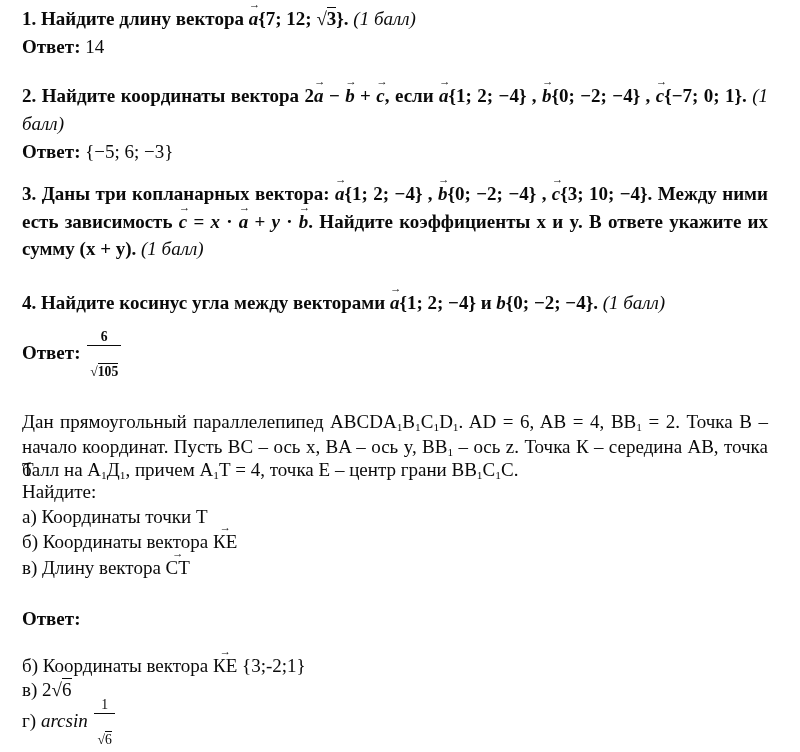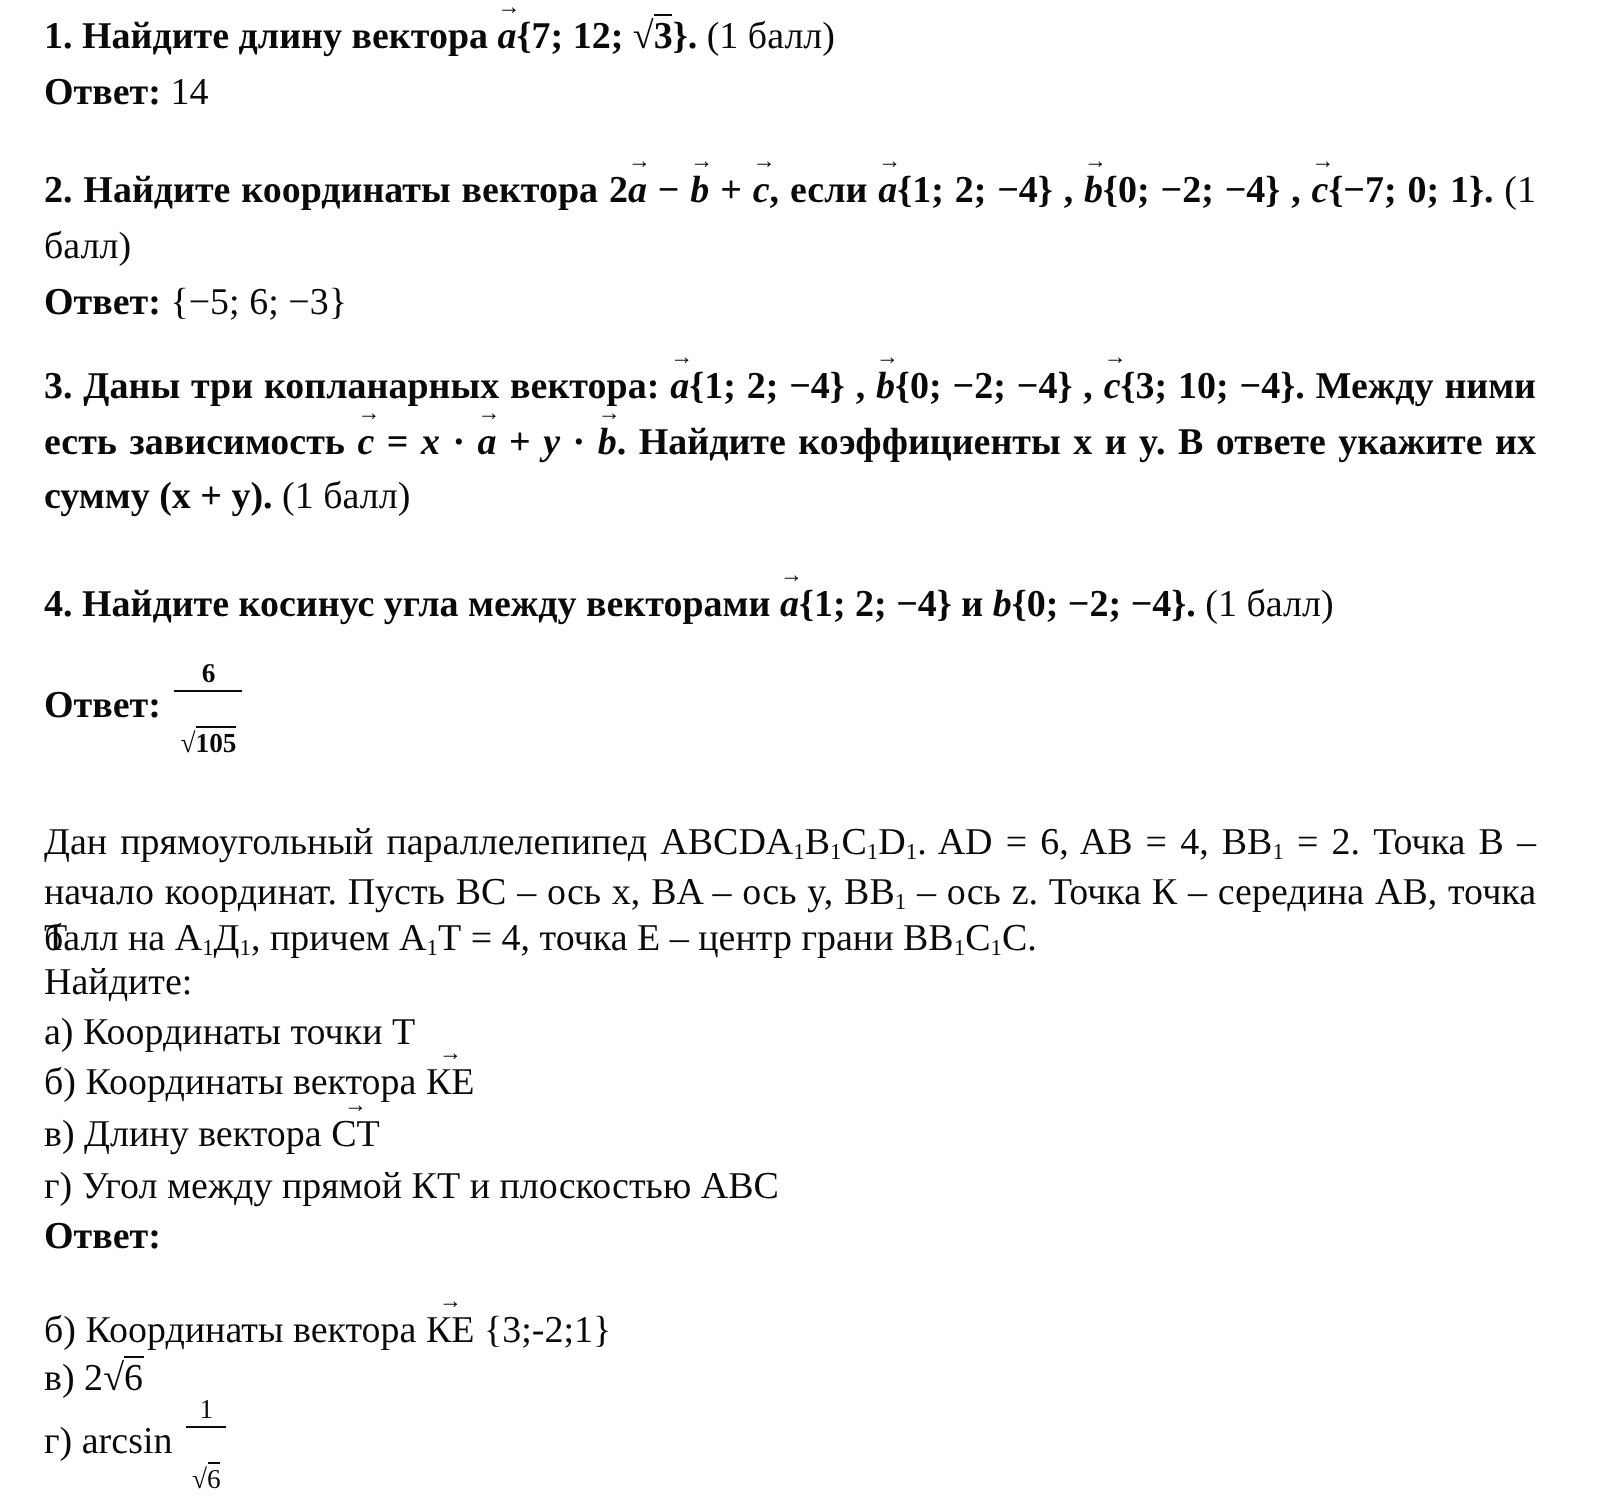--- a/index.html
+++ b/index.html
@@ -13,21 +13,21 @@
     overflow:hidden;
   }
   .line{
     position:absolute;
     left:22px;right:32px;
     line-height:1.18;
     white-space:normal;
   }
   .just{text-align:justify;text-align-last:justify;}
   .b{font-weight:700;}
-  .i{}
+  .i{font-style:italic;}
   .bi{font-weight:700;font-style:italic;}
   .sub{font-size:0.6em;vertical-align:-0.22em;}
   .ol{border-top:1.3px solid currentColor;}
   .vec{position:relative;display:inline-block;}
   .vec .arr{
     position:absolute;left:0;right:0;top:-0.78em;
     font-size:0.6em;line-height:1;text-align:center;
     font-style:normal;
   }
   .frac{
@@ -55,18 +55,17 @@
   <div class="line" style="top:292px"><span class="b">4. Найдите косинус угла между векторами </span><span class="vec"><span class="arr">→</span><span class="bi">a</span></span><span class="b">{1; 2; −4} и </span><span class="bi">b</span><span class="b">{0; −2; −4}. </span><span class="i">(1 балл)</span></div>
   <div class="line" style="top:329px"><span class="b">Ответ: </span><span class="frac"><span class="num"><span class="b">6</span></span><span class="den"><span class="b">√</span><span class="b ol">105</span></span></span></div>
 
   <div class="line just" style="top:411px"><span>Дан прямоугольный параллелепипед ABCDA</span><span class="sub">1</span><span>B</span><span class="sub">1</span><span>C</span><span class="sub">1</span><span>D</span><span class="sub">1</span><span>. AD = 6, AB = 4, BB</span><span class="sub">1</span><span> = 2. Точка B –</span></div>
   <div class="line just" style="top:436px"><span>начало координат. Пусть BC – ось x, BA – ось y, BB</span><span class="sub">1</span><span> – ось z. Точка К – середина АВ, точка Т</span></div>
   <div class="line" style="top:459px"><span>балл на А</span><span class="sub">1</span><span>Д</span><span class="sub">1</span><span>, причем А</span><span class="sub">1</span><span>Т = 4, точка Е – центр грани ВВ</span><span class="sub">1</span><span>С</span><span class="sub">1</span><span>С.</span></div>
   <div class="line" style="top:506px"><span>а) Координаты точки Т</span></div>
   <div class="line" style="top:481px"><span>Найдите:</span></div>
   <div class="line" style="top:531px"><span>б) Координаты вектора </span><span class="vec"><span class="arr">→</span><span>КЕ</span></span></div>
   <div class="line" style="top:557px"><span>в) Длину вектора </span><span class="vec"><span class="arr">→</span><span>СТ</span></span></div>
-  <div class="line" style="top:583px"><span>г) Угол между прямой КТ и плоскостью АВС</span></div>
   <div class="line" style="top:608px"><span class="b">Ответ:</span></div>
   <div class="line" style="top:655px"><span>б) Координаты вектора </span><span class="vec"><span class="arr">→</span><span>КЕ</span></span><span> {3;-2;1}</span></div>
   <div class="line" style="top:679px"><span>в) 2</span><span>√</span><span class="ol">6</span></div>
   <div class="line" style="top:697px"><span>г) </span><span class="i">arcsin</span><span> </span><span class="frac"><span class="num"><span>1</span></span><span class="den"><span>√</span><span class="ol">6</span></span></span></div>
 </div>
 
 </body></html>

